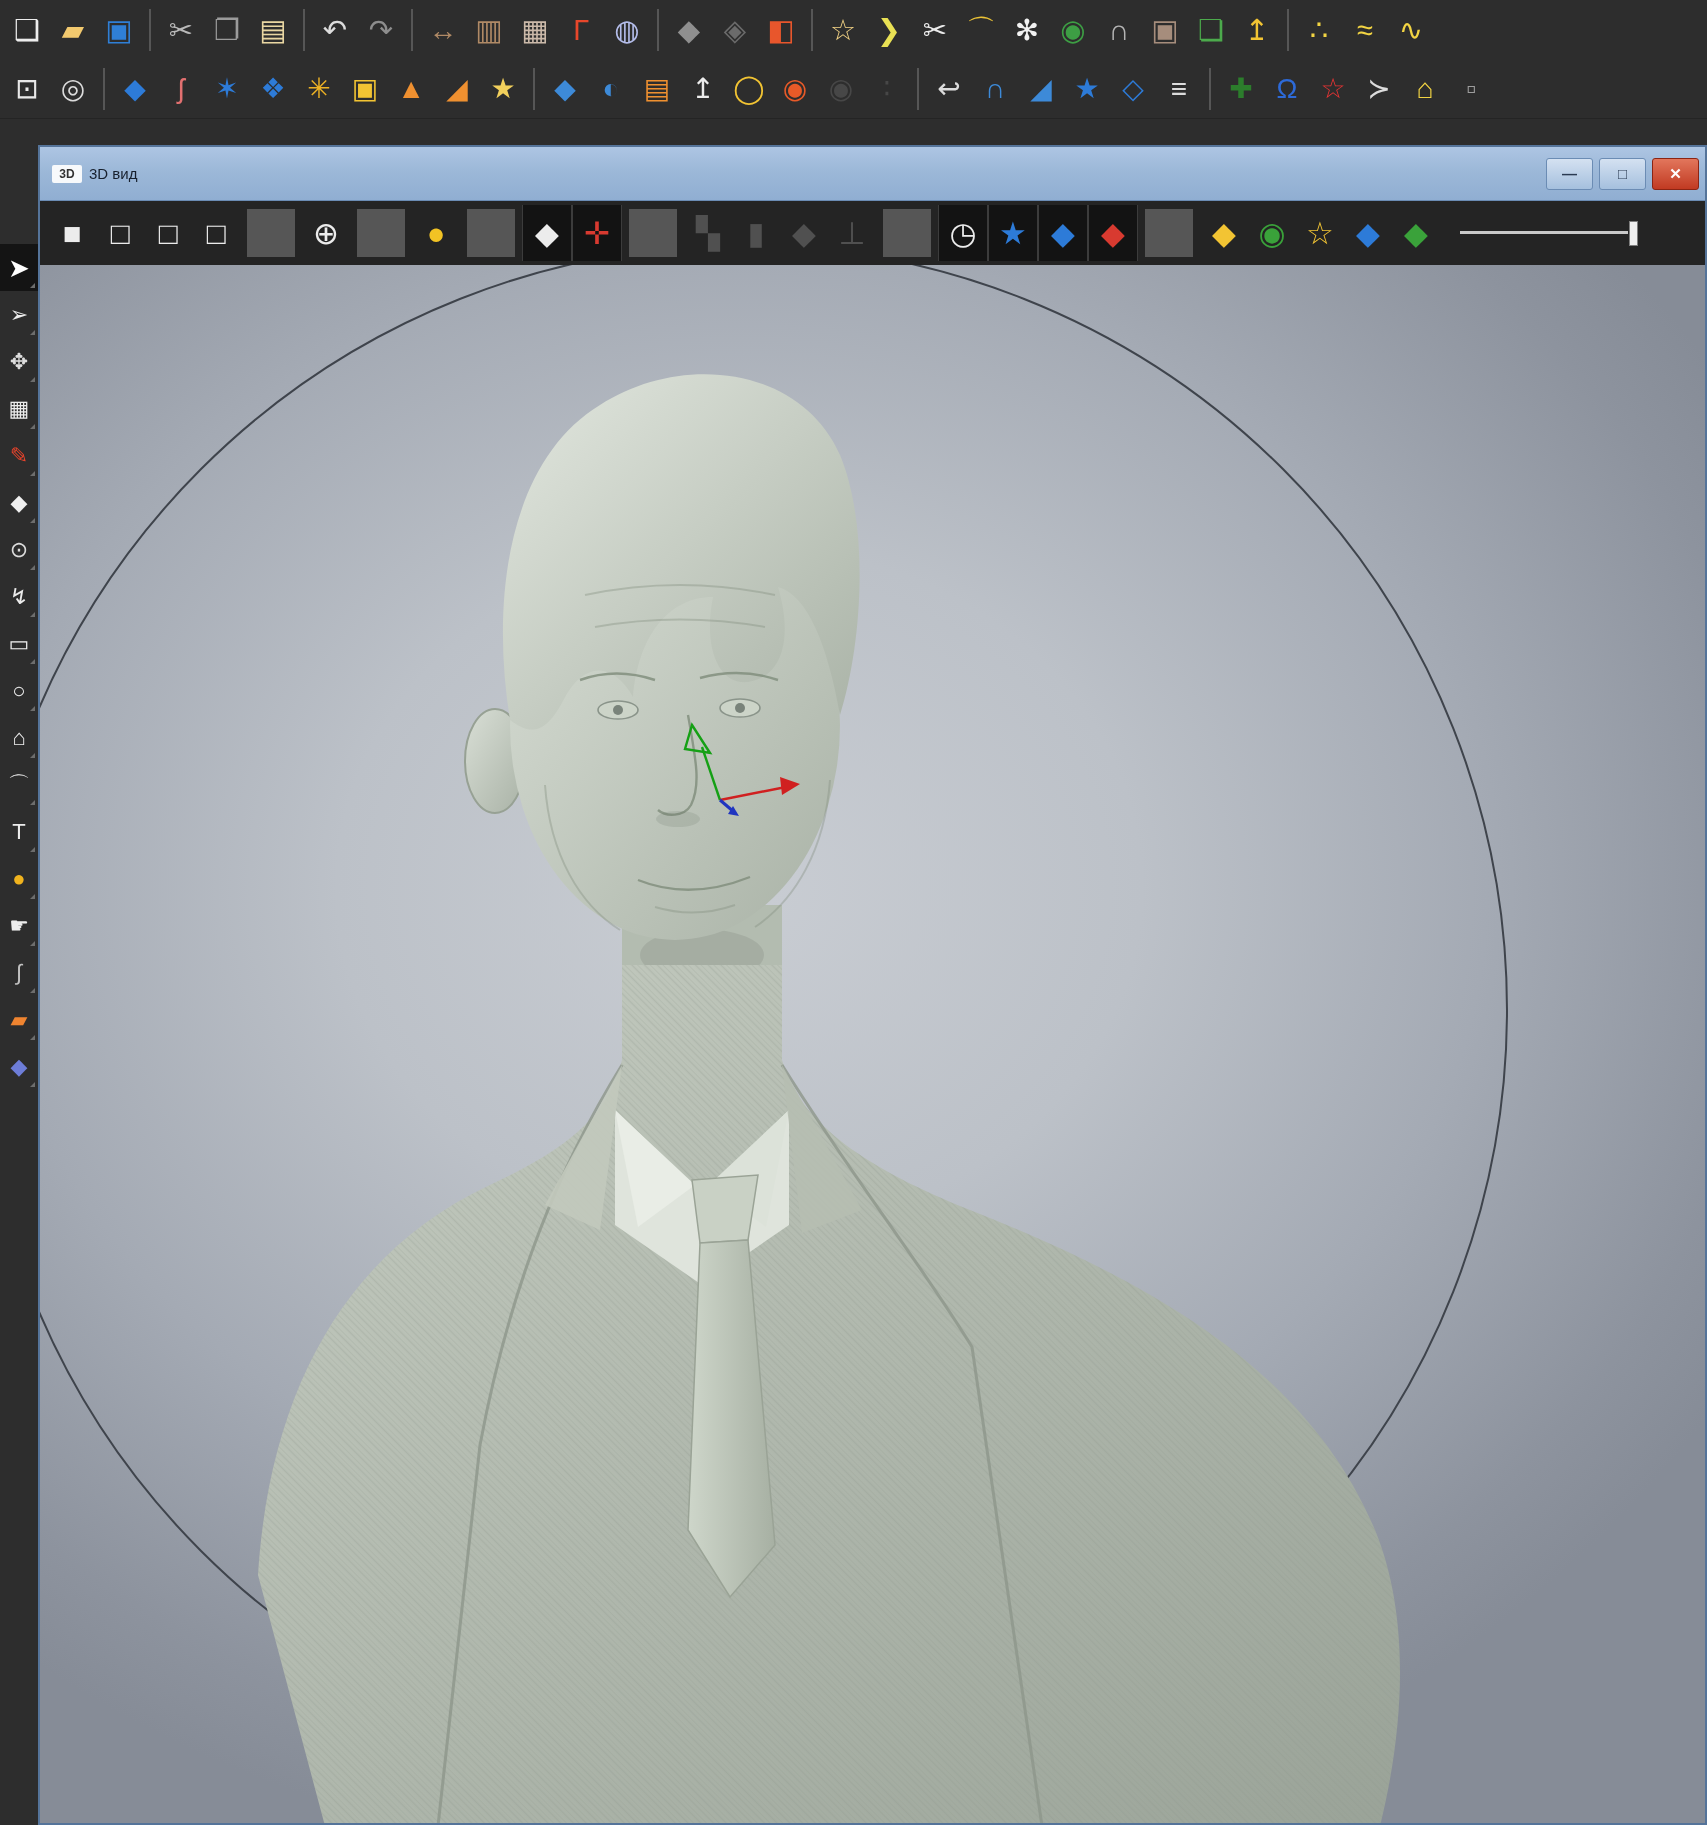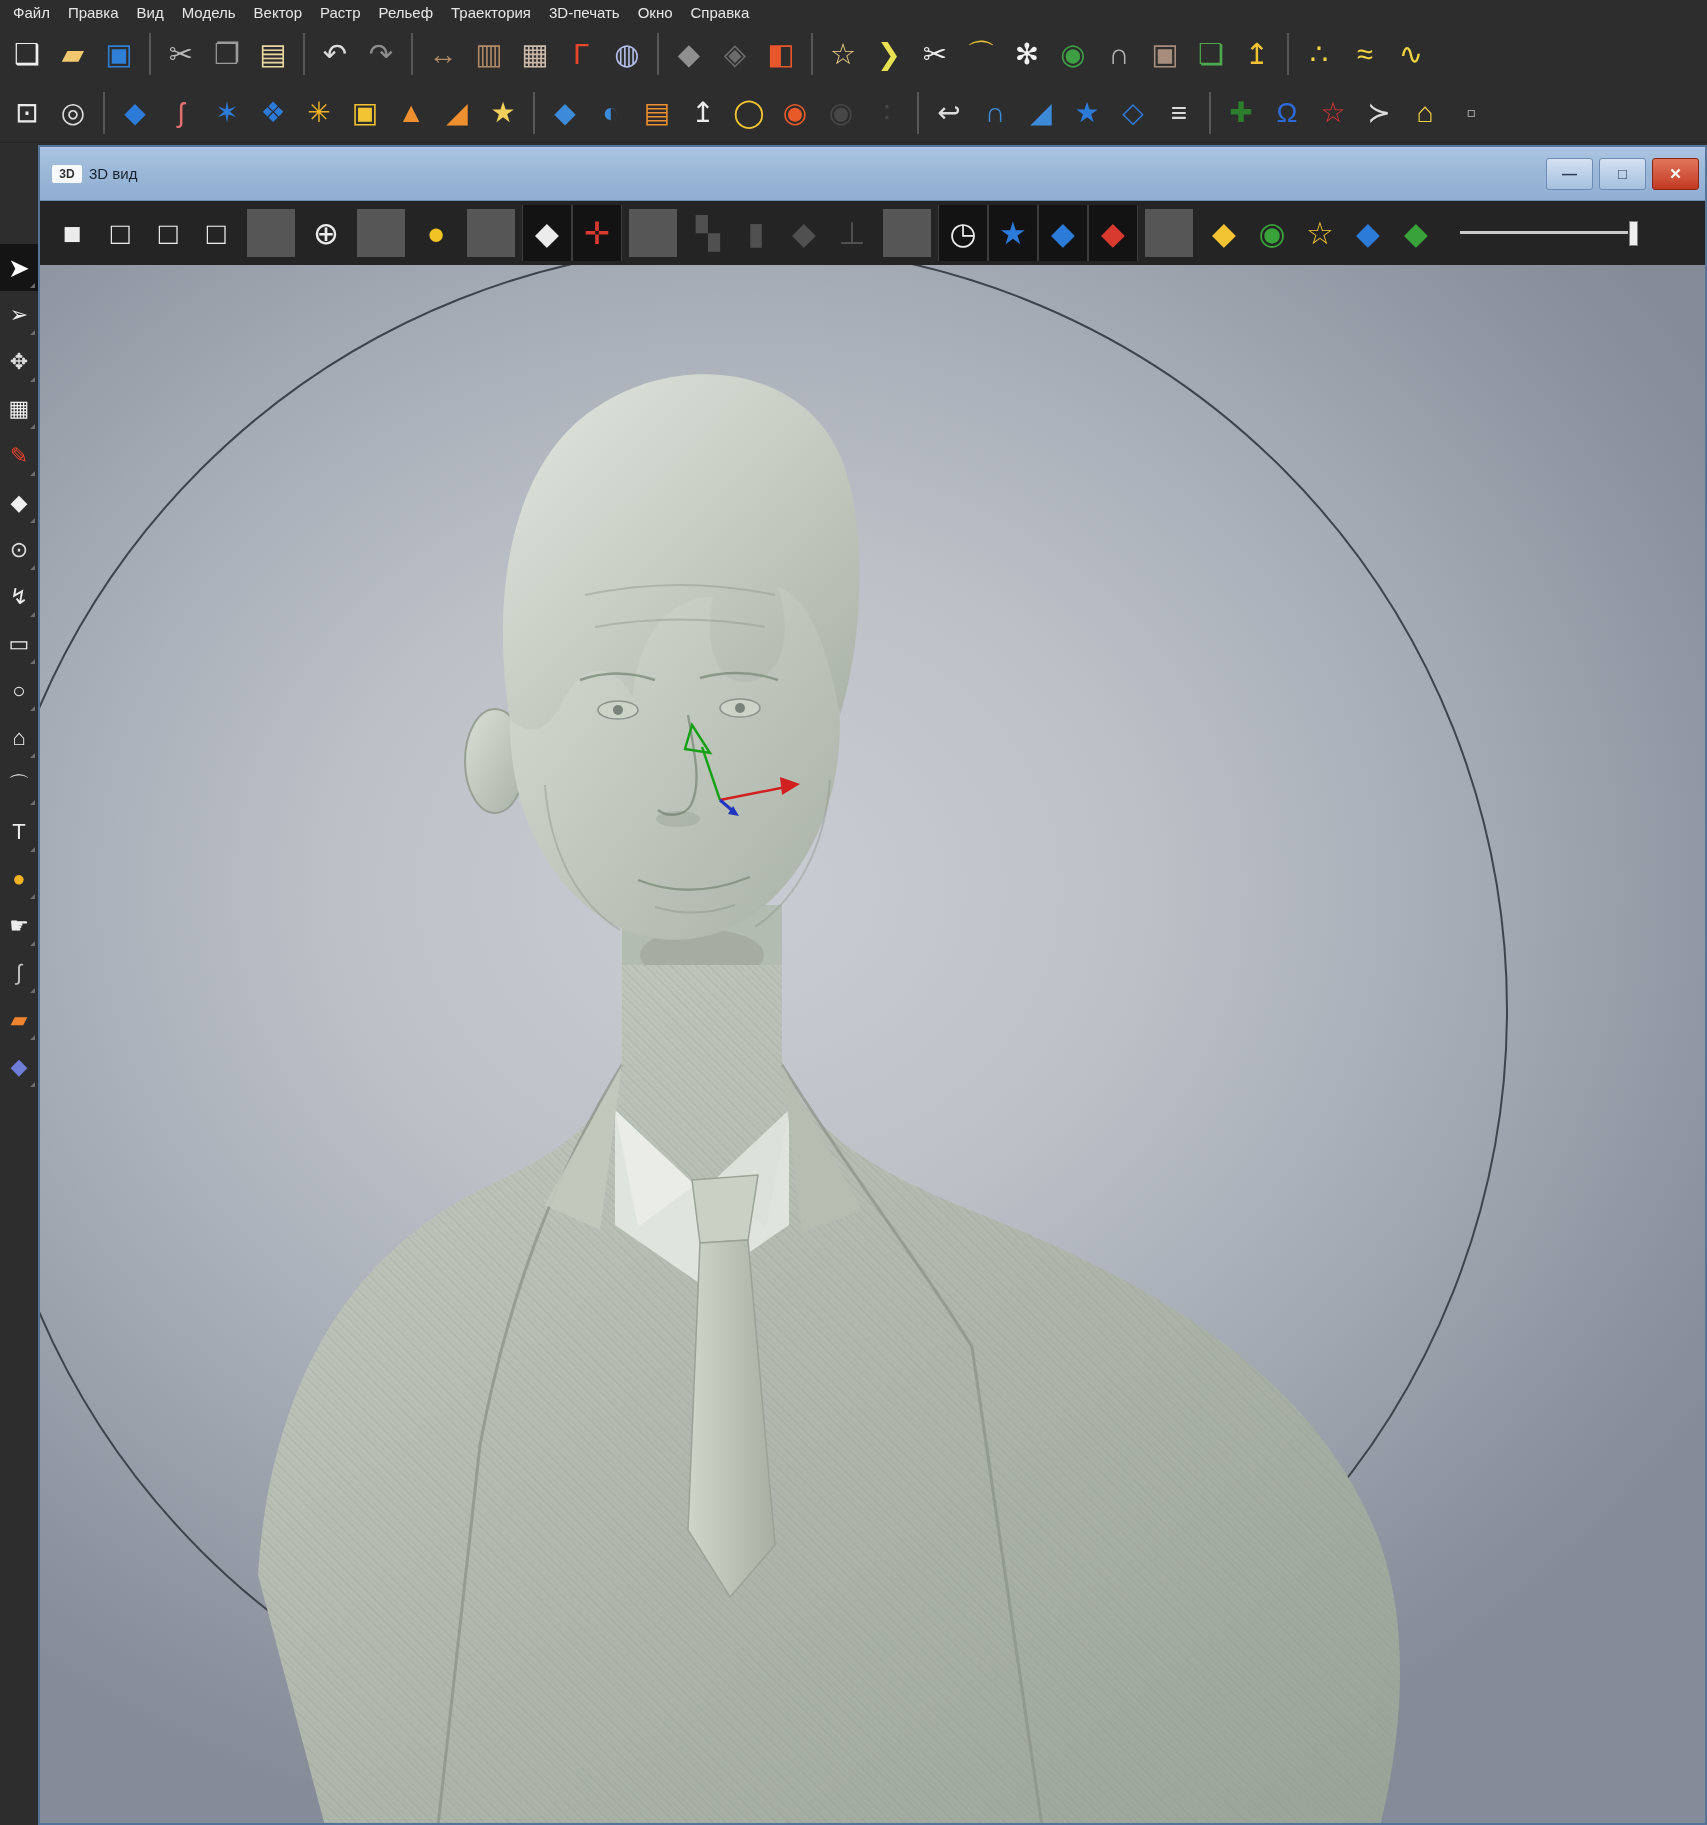--- a/index.html
+++ b/index.html
@@ -66,34 +66,20 @@
           background:radial-gradient(ellipse 1150px 980px at 42% 40%,
              #c9cdd3 0%, #bcc1c8 35%, #a4aab4 65%, #8d939e 90%, #868c97 100%);
           overflow:hidden;}
   .canvas svg{position:absolute;left:0;top:0;}
 </style>
 </head>
 <body>
 
 <div class="app">
 
-  <div class="menubar">
-
-  <span class="menu-item">Файл</span>
-      <span class="menu-item">Правка</span>
-      <span class="menu-item">Вид</span>
-      <span class="menu-item">Модель</span>
-      <span class="menu-item">Вектор</span>
-      <span class="menu-item">Растр</span>
-      <span class="menu-item">Рельеф</span>
-      <span class="menu-item">Траектория</span>
-      <span class="menu-item">3D-печать</span>
-      <span class="menu-item">Окно</span>
-      <span class="menu-item">Справка</span>
-    </div>
 
   <div class="toolbar tb1">
 
   <span class="tbtn">
         <span class="g" style="color: rgb(237, 237, 237);">❑</span>
       </span>
       <span class="tbtn">
         <span class="g" style="color: rgb(242, 201, 110);">▰</span>
       </span>
       <span class="tbtn">

